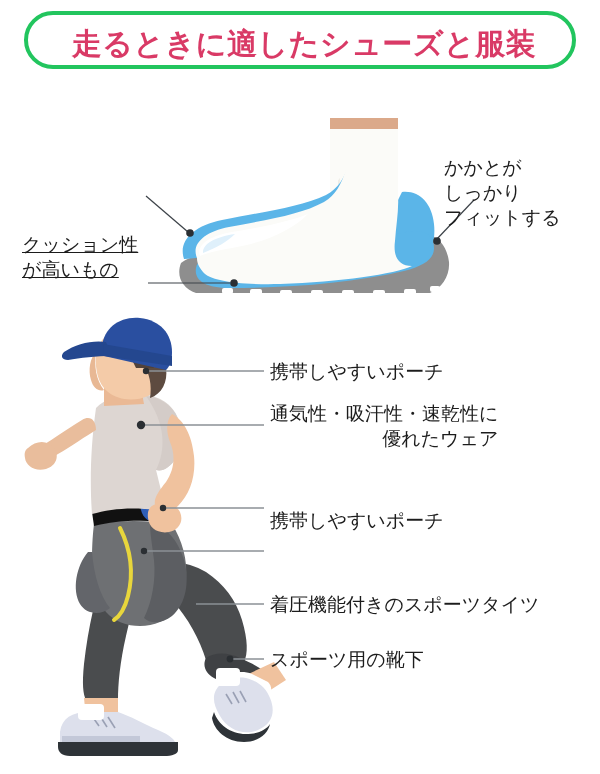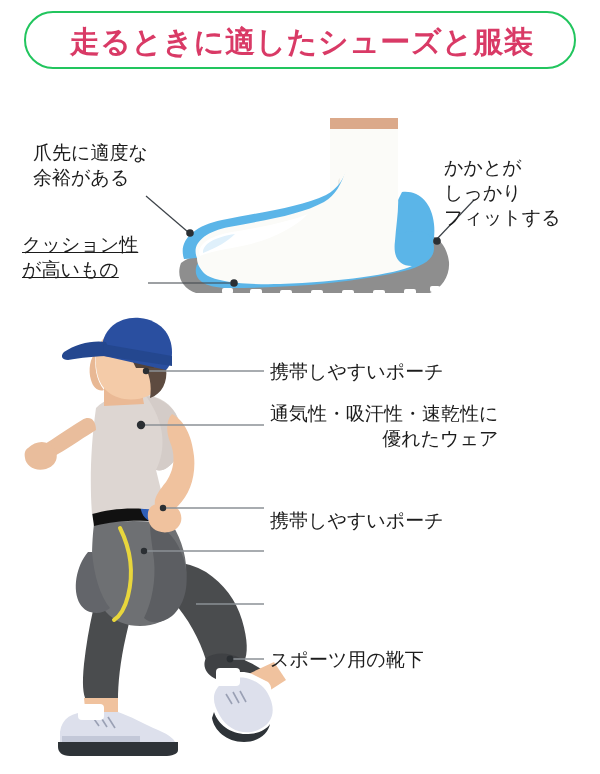--- a/index.html
+++ b/index.html
@@ -21,21 +21,21 @@
   }
 
   
   .title-pill {
     position: absolute;
     left: 24px;
     top: 11px;
     width: 552px;
     height: 58px;
     box-sizing: border-box;
-    border: 2px solid #22c55e;
+    border: 4px solid #22c55e;
     border-radius: 29px;
     background: #ffffff;
   }
   .title-text {
     position: absolute;
     left: 0;
     top: 0;
     width: 552px;
     height: 58px;
     display: flex;
@@ -165,22 +165,20 @@
       <line x1="148" y1="283" x2="230" y2="283"></line>
       <line x1="474" y1="200" x2="436" y2="240"></line>
     </g>
     <g fill="#2b2f33">
       <circle cx="190" cy="233" r="3.8"></circle>
       <circle cx="234" cy="283" r="3.8"></circle>
       <circle cx="437" cy="241" r="3.8"></circle>
     </g>
   </svg>
 
-  <div class="lbl" style="left:33px; top:140px;">爪先に適度な
-余裕がある</div>
 
   <div class="lbl" style="left:22px; top:232px;text-decoration:underline;">クッション性
 が高いもの</div>
 
   <div class="lbl" style="left:444px; top:155px;">かかとが
 しっかり
 フィットする</div>
 
   <svg class="art" width="600" height="774" viewBox="0 0 600 774" xmlns="http://www.w3.org/2000/svg" style="pointer-events:none;">
 
@@ -376,16 +374,17 @@
   </svg>
 
   <div class="lbl" style="left:270px; top:359px;">携帯しやすいポーチ</div>
 
   <div class="lbl" style="left:270px; top:401px;text-align:right;">通気性・吸汗性・速乾性に
 優れたウェア</div>
 
   <div class="lbl" style="left:270px; top:496px;margin-top:12px;">携帯しやすいポーチ</div>
 
 
+  <div class="lbl" style="left:270px; top:592px;">着圧機能付きのスポーツタイツ</div>
 
   <div class="lbl" style="left:270px; top:647px;">スポーツ用の靴下</div>
 
 </div>
 
 </body></html>

